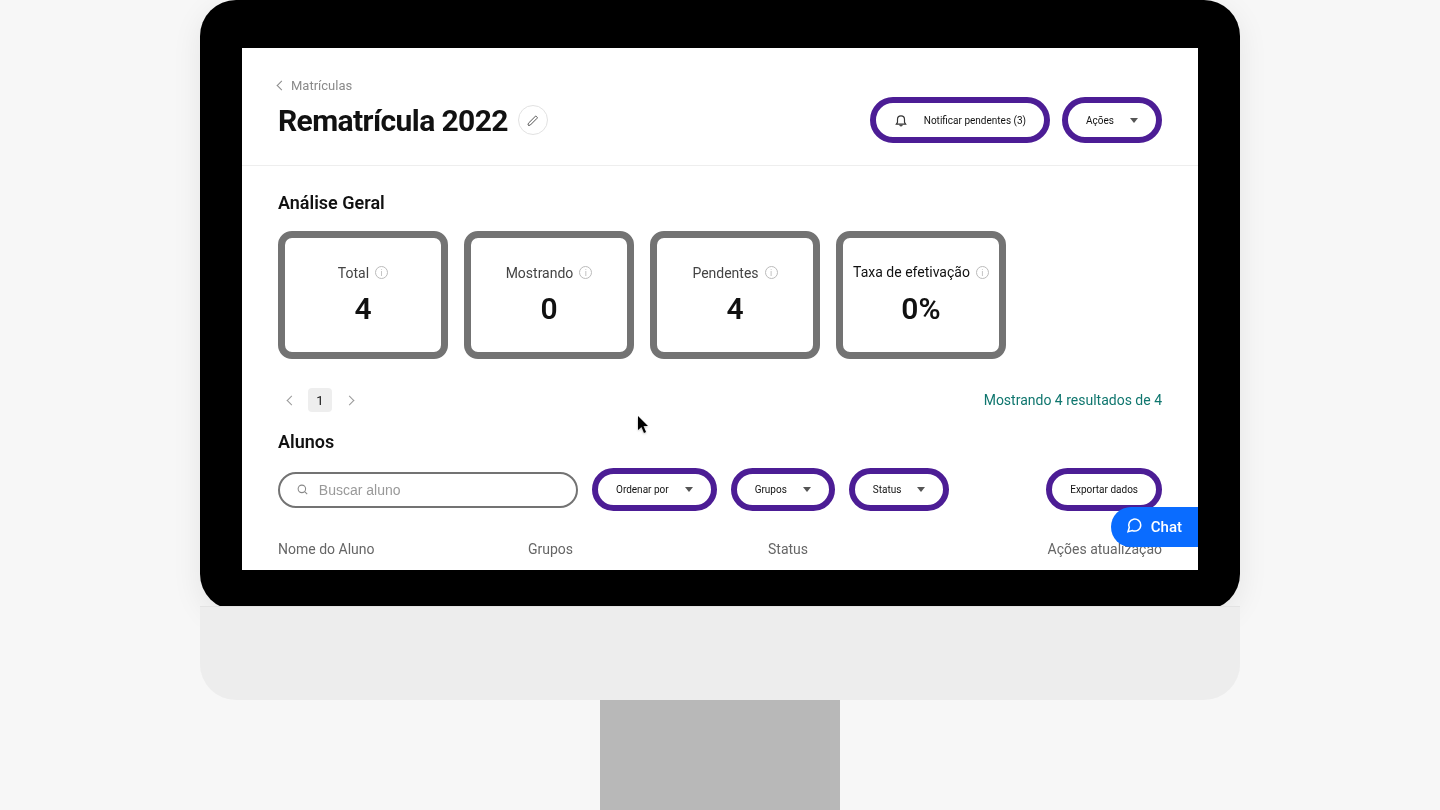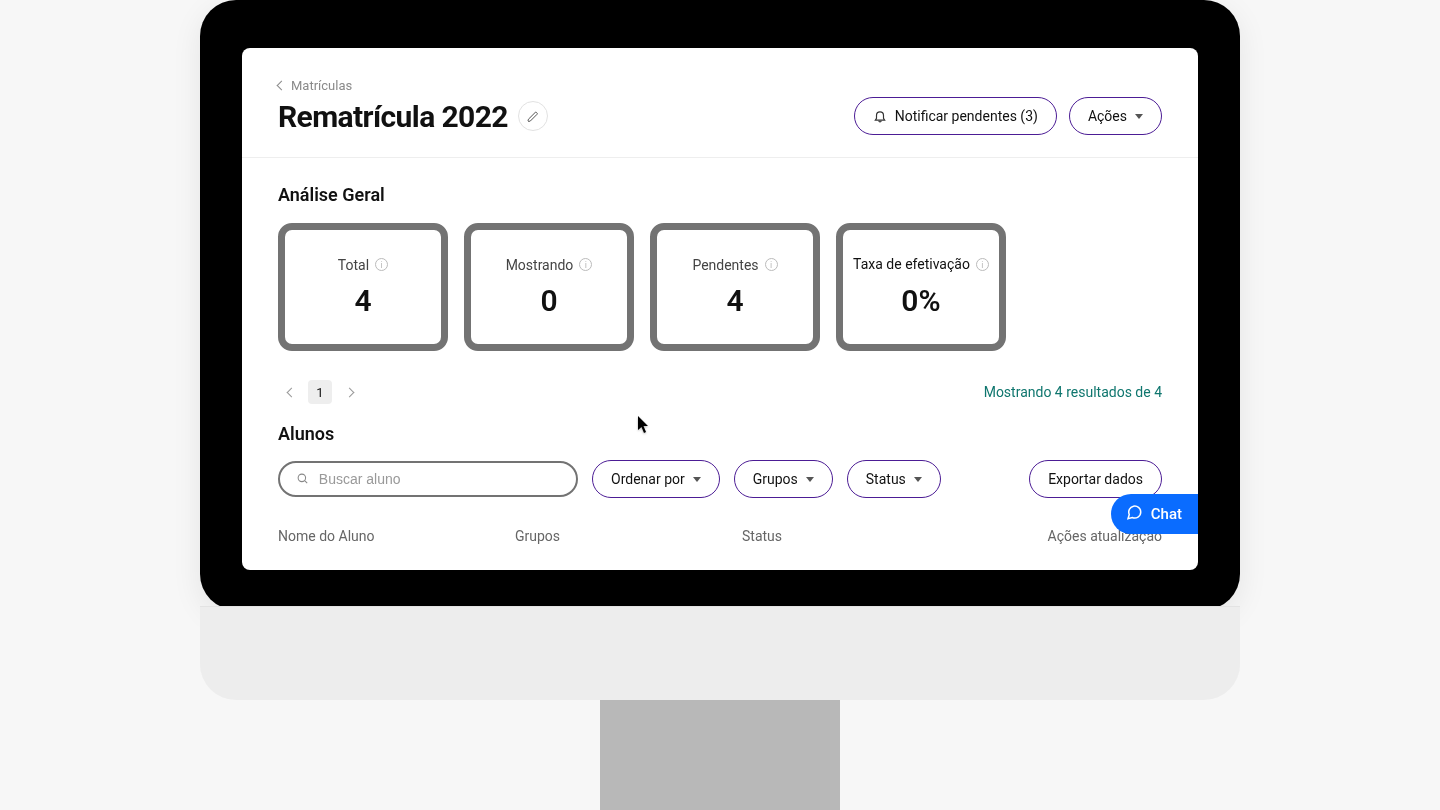--- a/index.html
+++ b/index.html
@@ -24,21 +24,21 @@
     background: #000;
     border-radius: 36px;
     padding: 48px 42px 40px 42px;
     height: 610px;
     box-shadow: 0 8px 30px rgba(0,0,0,0.08);
   }
   .screen {
     background: #fff;
     width: 100%;
     height: 100%;
-    border-radius: 8px;
+    border-radius: 0;
     overflow: hidden;
     position: relative;
   }
   .stand-neck {
     width: 240px;
     height: 160px;
     background: #b8b8b8;
     margin: 0 auto;
   }
   .monitor-chin {
@@ -97,25 +97,25 @@
   .pencil {
     width: 12px; height: 12px;
     position: relative;
   }
   .pencil svg { width: 12px; height: 12px; }
 
   .title-actions {
     display: flex; gap: 12px;
   }
   .pill-btn {
-    border: 1px solid #4c1d95;
+    border: 6px solid #4c1d95;
     border-radius: 999px;
     padding: 10px 18px;
-    font-size: 14px;
-    display: flex; align-items: center; gap: 8px;
+    font-size: 10px;
+    display: flex; align-items: center; gap: 16px;
     cursor: pointer;
     background: #fff;
   }
   .bell {
     width: 14px; height: 14px;
   }
   .caret-down {
     width: 0; height: 0;
     border-left: 4px solid transparent;
     border-right: 4px solid transparent;
@@ -246,21 +246,21 @@
   }
   .export-btn {
     margin-left: auto;
   }
 
   .table-head {
     display: flex;
     margin-top: 30px;
     color: #666;
     font-size: 14px;
-    gap: 27px;
+    gap: 40px;
   }
   .th1 { flex: 0 0 210px; }
   .th2 { flex: 0 0 200px; }
   .th3 { flex: 0 0 200px; }
   .th4 { margin-left: auto; }
 
   
   .cursor {
     position: absolute;
     left: 396px;

